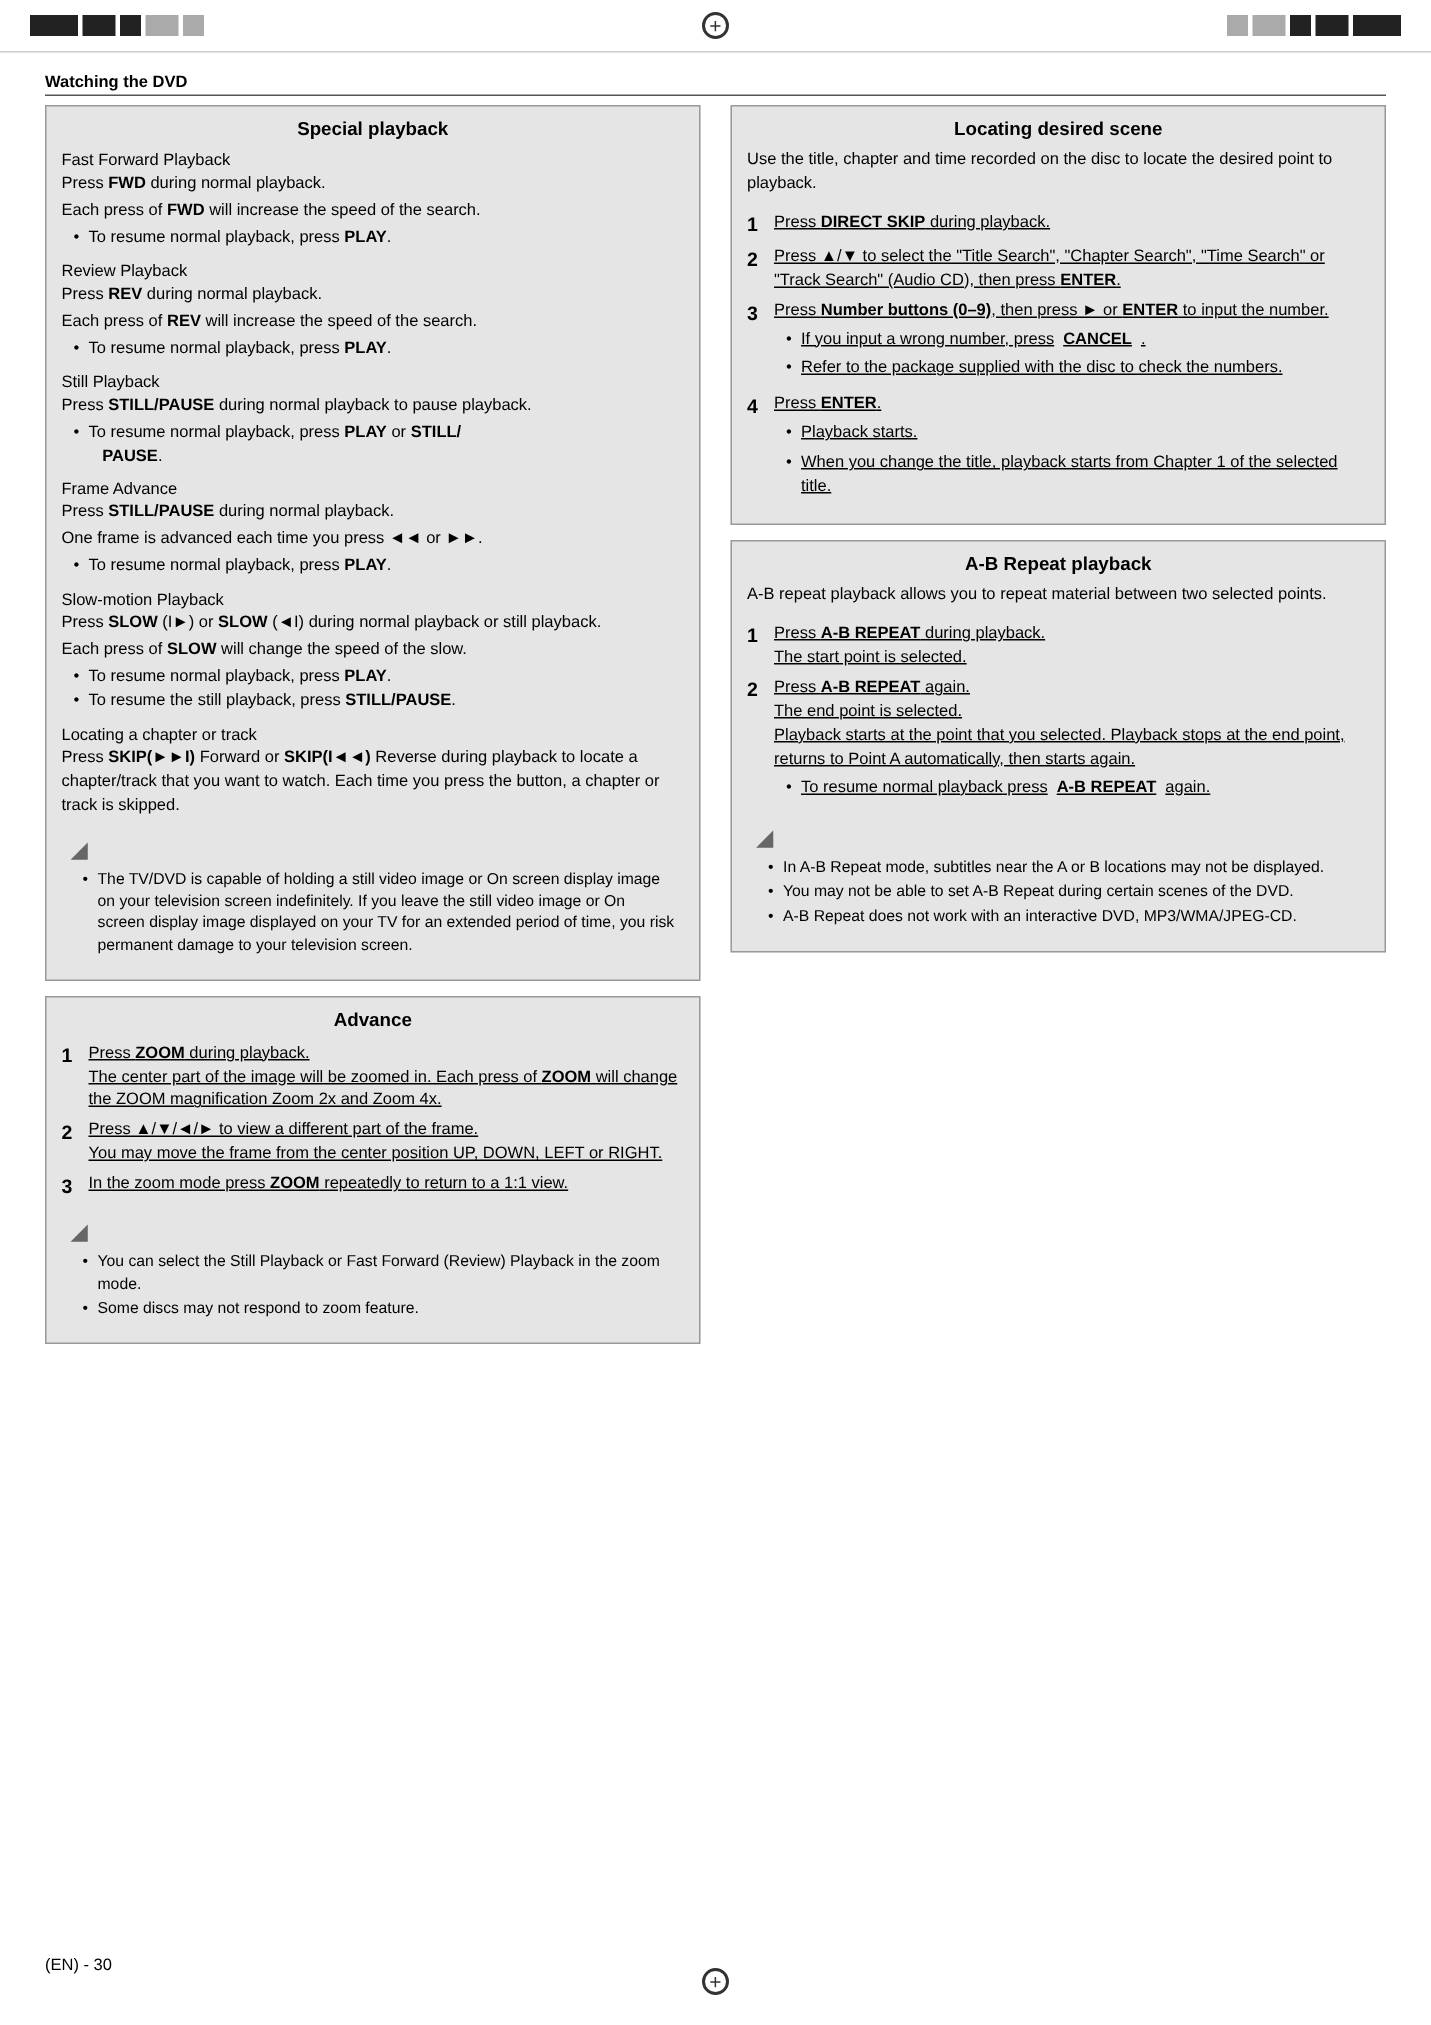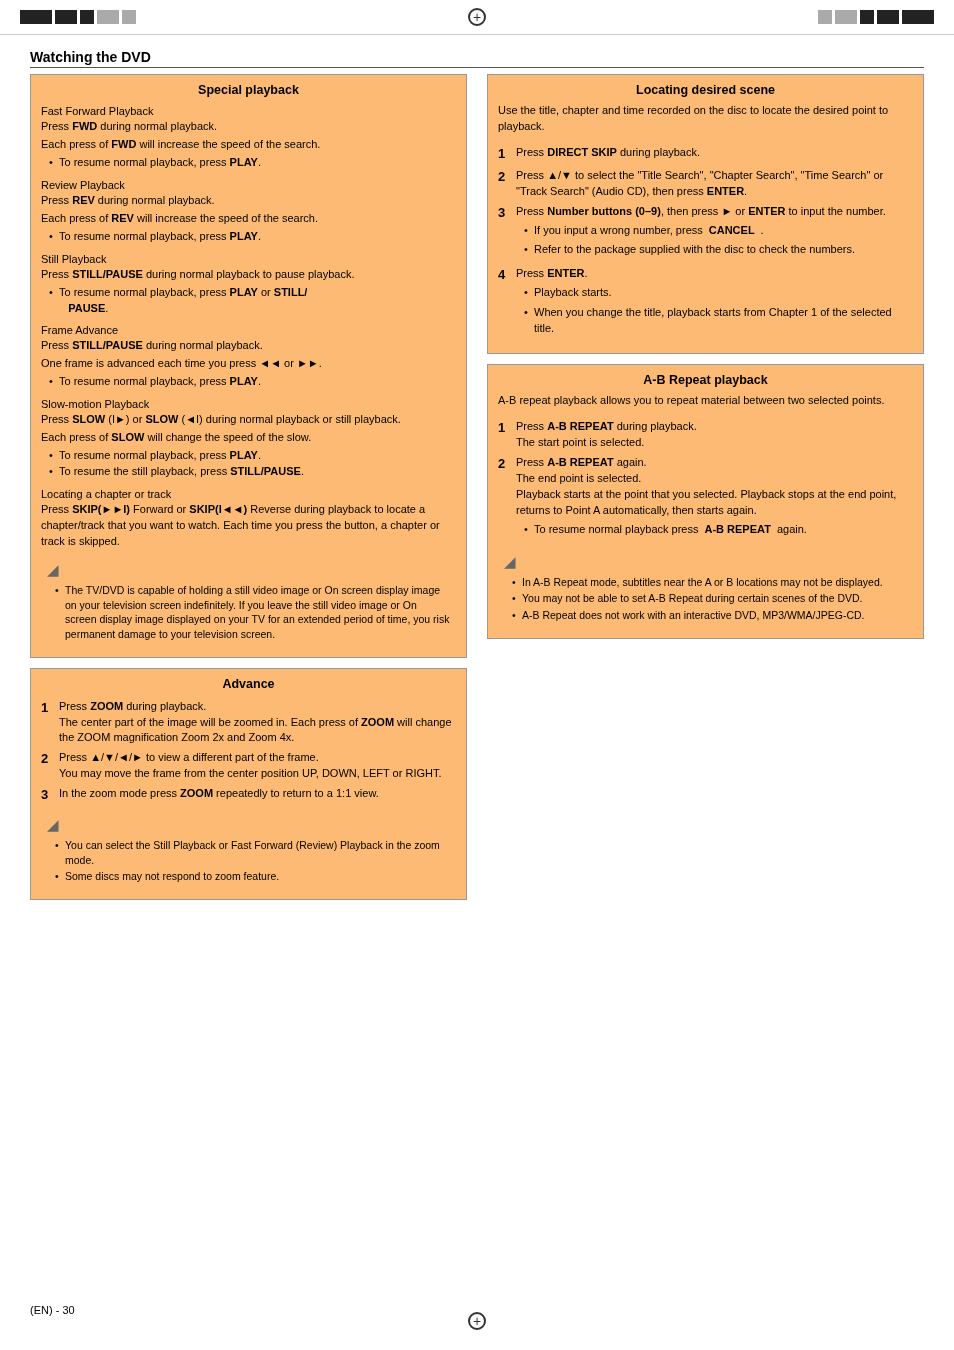--- a/index.html
+++ b/index.html
@@ -55,21 +55,21 @@
       line-height: 1;
     }
 
     
     .page-content {
       padding: 10px 30px 30px 30px;
     }
 
     
     .watching-header {
-      font-size: 14px;
+      font-size: 11px;
       font-weight: bold;
       margin-bottom: 6px;
       border-bottom: 1px solid #555;
       padding-bottom: 2px;
     }
 
     
     .two-col {
       display: flex;
       gap: 20px;
@@ -80,21 +80,21 @@
     }
     .col-right {
       flex: 1;
     }
 
     
     .section-box {
       border: 1px solid #999;
       padding: 8px 10px;
       margin-bottom: 10px;
-      background: #fdba74;
+      background: #e5e5e5;
     }
     .section-title {
       font-size: 12.5px;
       font-weight: bold;
       margin-bottom: 6px;
       text-align: center;
     }
 
     .subsection-title {
       font-size: 11px;
@@ -141,20 +141,21 @@
       line-height: 1.45;
       margin-bottom: 4px;
     }
     .num-list li .num {
       font-weight: bold;
       font-size: 13px;
       min-width: 12px;
     }
     .num-list li .content {
       flex: 1;
+      text-decoration: underline;
     }
 
     bold, b, strong { font-weight: bold; }
 
     .page-footer {
       position: absolute;
       bottom: 34px;
       left: 30px;
       font-size: 11px;
     }

